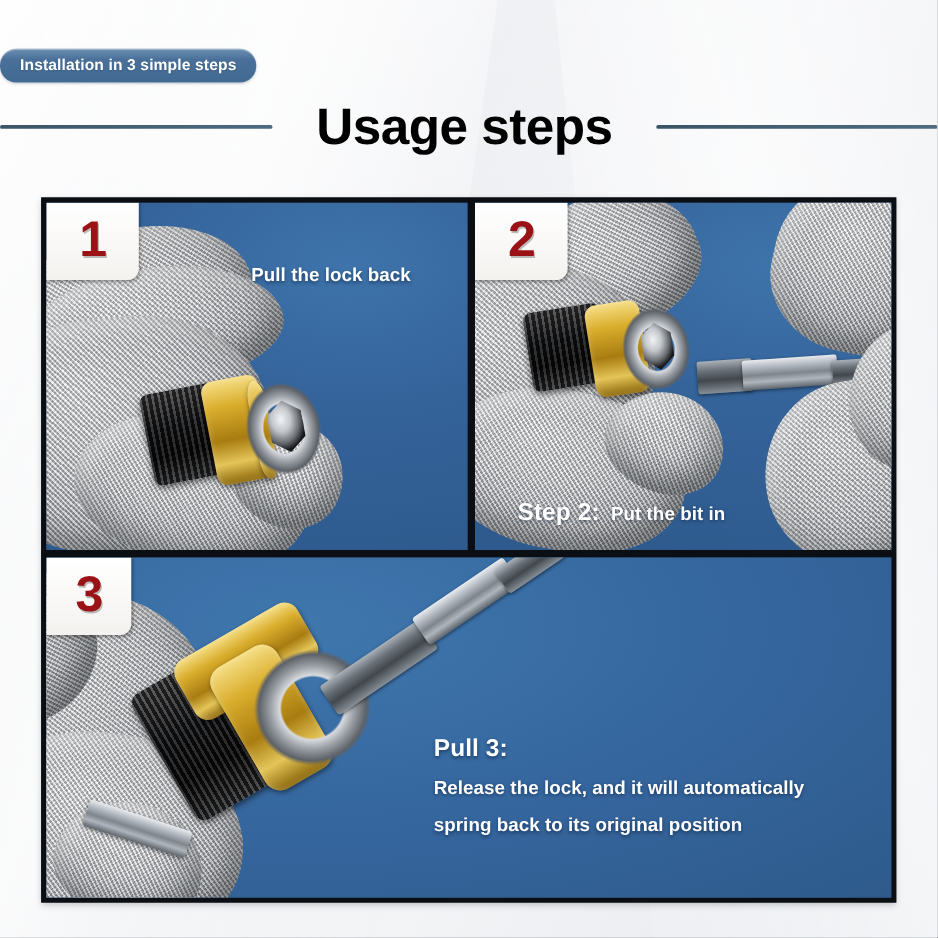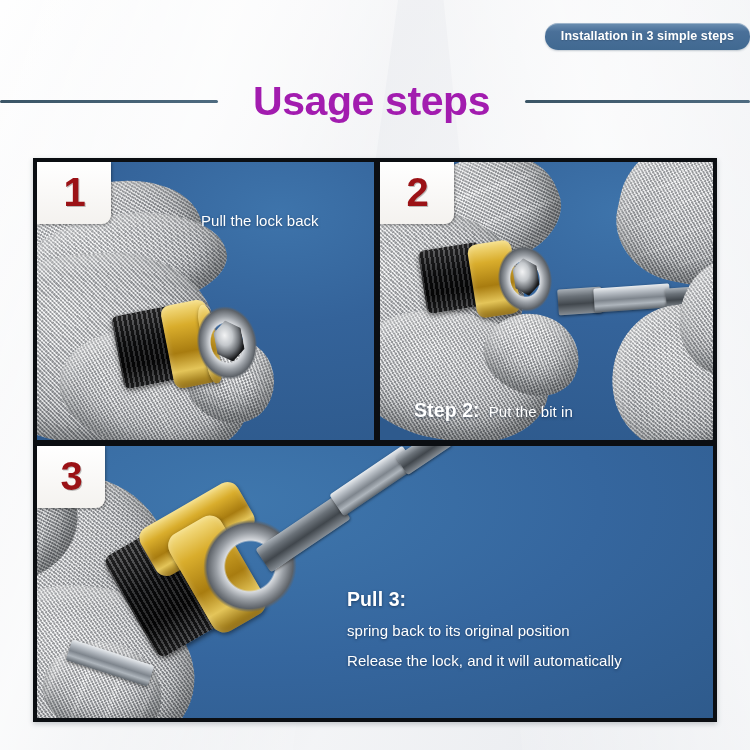--- a/index.html
+++ b/index.html
@@ -20,21 +20,21 @@
     background:linear-gradient(100deg, rgba(255,255,255,0) 0%, rgba(255,255,255,0.75) 45%, rgba(255,255,255,0) 100%);
     transform:rotate(8deg);
   }
   .bg-sheen::after{
     content:""; position:absolute; right:-15%; top:-25%; width:50%; height:160%;
     background:linear-gradient(80deg, rgba(255,255,255,0) 0%, rgba(255,255,255,0.6) 50%, rgba(255,255,255,0) 100%);
     transform:rotate(-6deg);
   }
 
   
-  .pill-wrap { position:absolute; top:0; left:0; right:0; height:62px; display:flex; align-items:center; justify-content:flex-end; }
+  .pill-wrap { position:absolute; top:16px; left:0; right:0; height:62px; display:flex; align-items:center; justify-content:flex-start; }
   .pill {
     background:linear-gradient(180deg,#6d90b2 0%, #4a7099 32%, #416991 100%);
     color:#ffffff;
     font-size:12.5px;
     font-weight:bold;
     letter-spacing:.1px;
     padding:6px 16px 7px;
     border-radius:13px;
     box-shadow:0 1px 2px rgba(90,110,130,.35), inset 0 1px 0 rgba(255,255,255,.35);
     white-space:nowrap;
@@ -44,21 +44,21 @@
 
   .title-row { position:absolute; top:70px; left:0; right:0; height:62px; display:flex; align-items:center; }
   .rule { height:3px; background:linear-gradient(90deg,#3b5566,#4e6b80); border-radius:2px; flex:0 0 auto; }
   .rule.left  { width:218px; margin-right:0; }
   .rule.right { width:225px; margin-left:0; }
   .rule-spacer { flex:1 1 auto; }
   .page-title {
     flex:0 0 auto;
     font-size:41px;
     font-weight:bold;
-    color:#a21caf;
+    color:#000000;
     letter-spacing:-0.4px;
     padding:0 16px;
     line-height:1;
     white-space:nowrap;
   }
 
   
   .grid {
     position:absolute;
     left:33px; top:158px; width:684px; height:564px;
@@ -103,21 +103,21 @@
     font-size:40px; font-weight:bold; color:#9b1216; line-height:1;
     text-shadow:1px 1px 0 rgba(0,0,0,.25);
     letter-spacing:-1px;
     transform:translateY(-1px);
   }
   .num-badge.b3 { width:68px; height:62px; }
 
   
   .cap { position:absolute; z-index:5; color:#fff; text-shadow:0 1px 3px rgba(0,20,45,.55); }
   .cap .hd { font-weight:bold; font-size:19.5px; line-height:1.18; letter-spacing:.1px; }
-  .cap .bd { font-weight:normal; font-size:15px; line-height:1.42; letter-spacing:.05px; }
+  .cap .bd { font-weight:bold; font-size:15px; line-height:1.42; letter-spacing:.05px; }
 
   .cap.c1 { left:164px; top:30px; width:175px; }
   .cap.c1 .bd { margin-top:18px; }
 
   .cap.c2 { left:34px; bottom:18px; width:331px; display:flex; align-items:flex-end; gap:9px; }
   .cap.c2 .bd { margin:0; }
 
   .cap.c3 { left:310px; top:142px; width:390px; }
   .cap.c3 .bd { margin-top:9px; }
 
@@ -283,18 +283,18 @@
 
       <div class="bit" style="left:30px; top:206px; width:86px; height:22px; transform:rotate(18deg); border-radius:3px;"></div>
     </div>
 
     <div class="num-badge b3">
       <span>3</span>
     </div>
 
     <div class="cap c3">
       <div class="hd">Pull 3:</div>
+      <div class="bd">Release the lock, and it will automatically</div>
       <div class="bd">spring back to its original position</div>
-      <div class="bd">Release the lock, and it will automatically</div>
     </div>
   </div>
 
 </div>
 
 </body></html>

